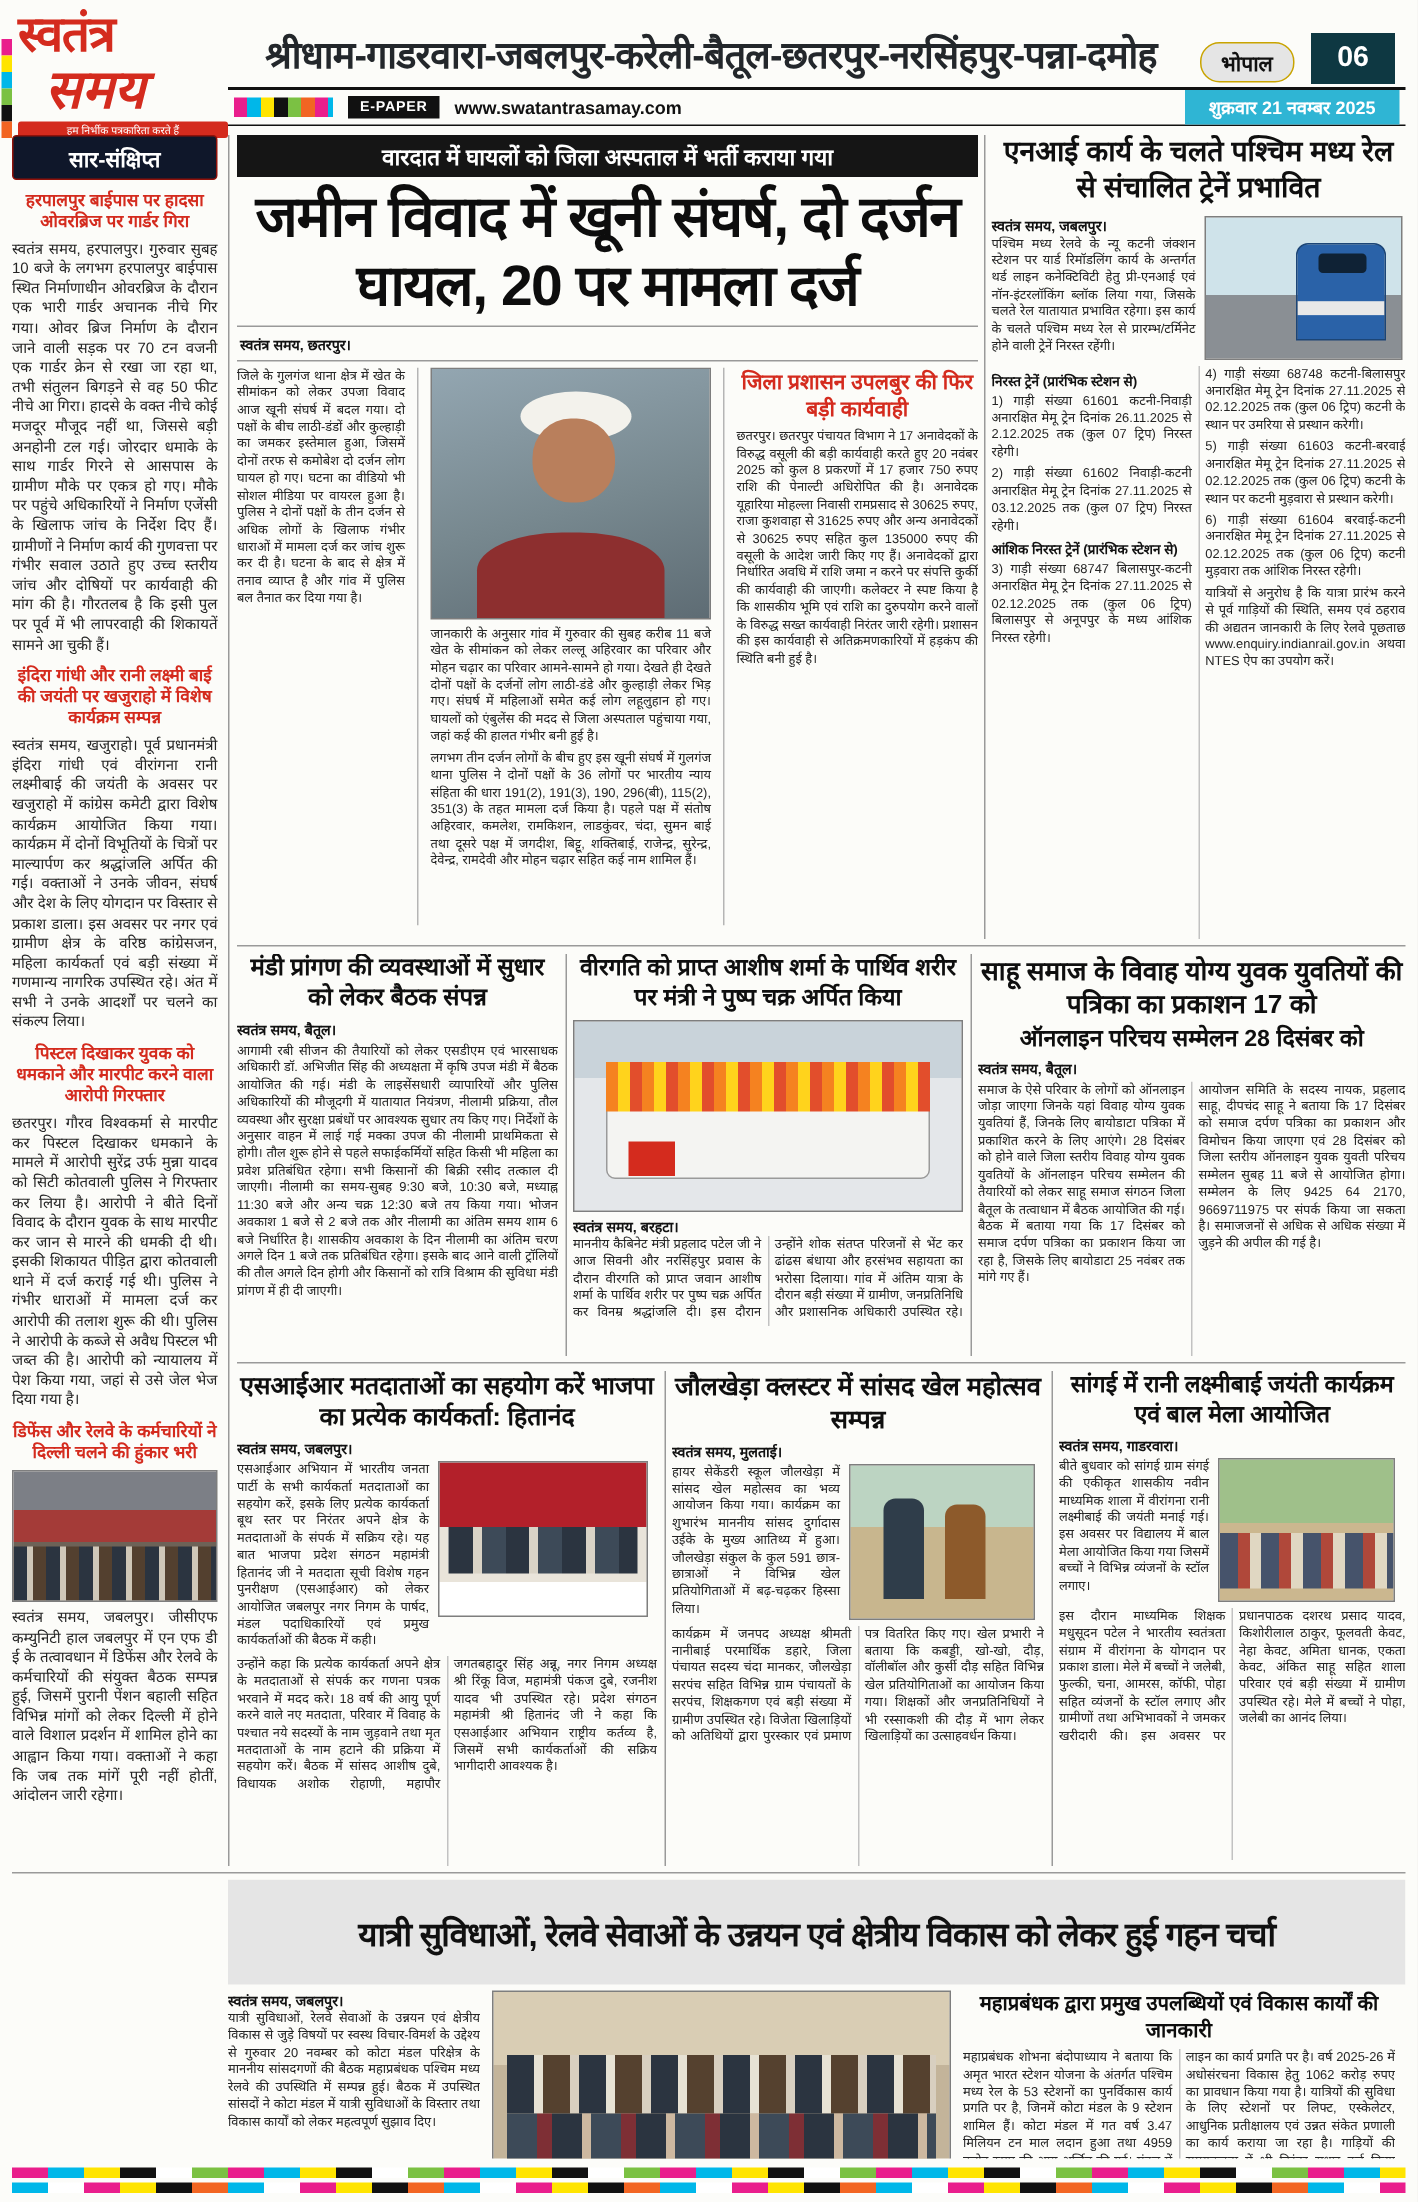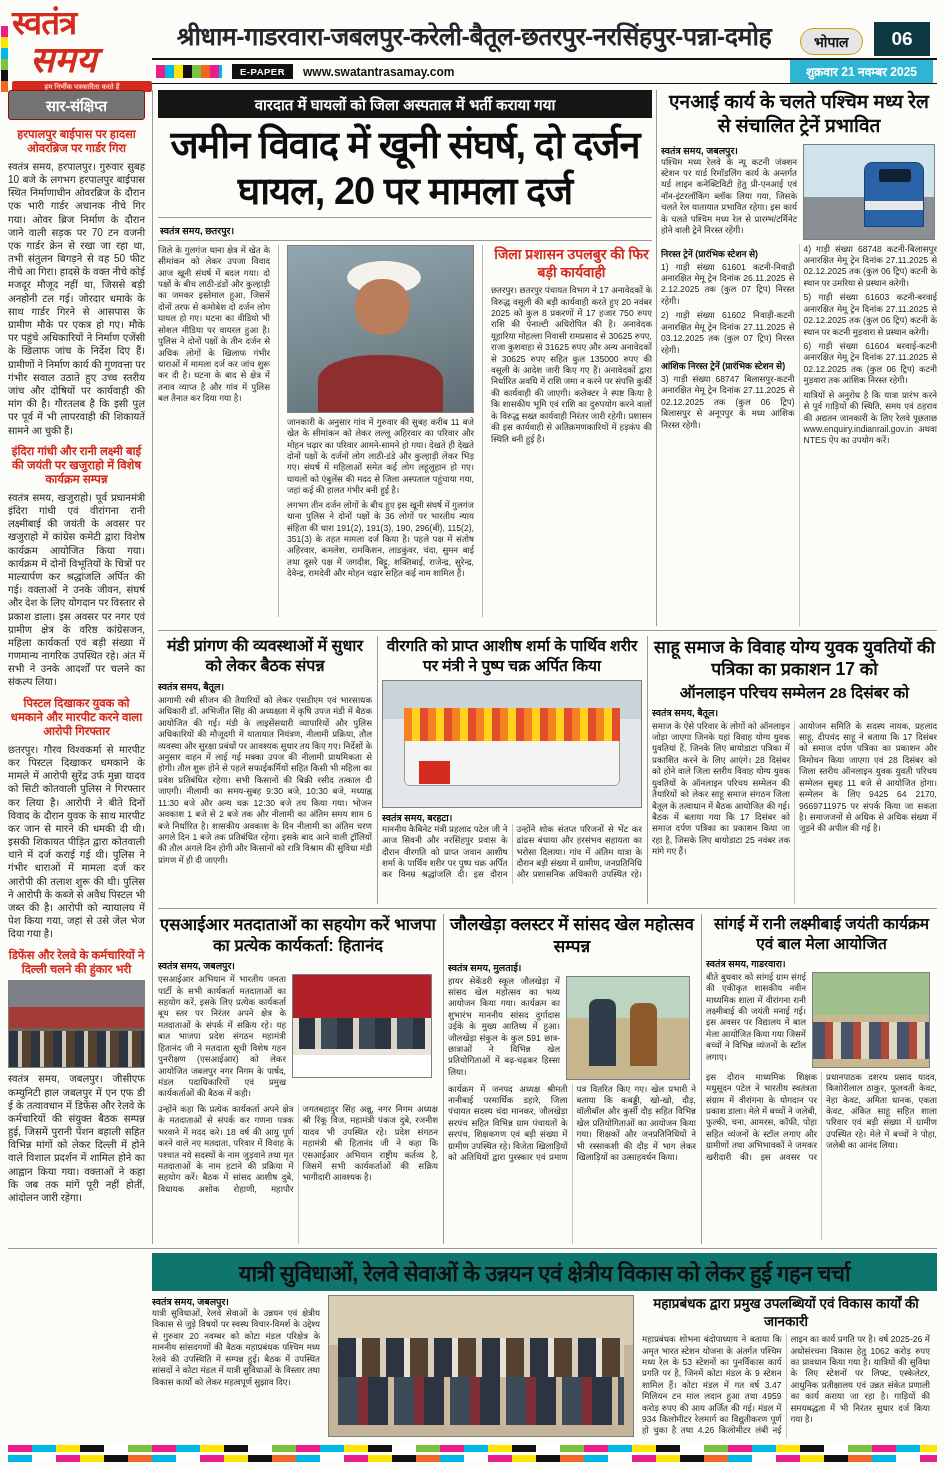--- a/index.html
+++ b/index.html
@@ -19,21 +19,21 @@
   .edition-badge{background:#e5e5e5;border:1px solid #c9a400;border-radius:13px;padding:3px 13px;font-weight:800;font-size:14px;color:#111}
   .pageno{background:#0e3842;color:#fff;font-weight:800;font-size:19px;display:flex;align-items:center;justify-content:center}
   .strip{display:flex;align-items:center;gap:10px;border-top:2px solid #111;border-bottom:1px solid #111;padding:2px 4px}
   .swatches{width:66px;height:13px;background:repeating-linear-gradient(90deg,#e91e8c 0 9px,#00b7e9 9px 18px,#ffe400 18px 27px,#111 27px 36px,#7bc143 36px 45px,#f26522 45px 54px)}
   .epaper{background:#111;color:#fff;font-size:9.5px;font-weight:700;padding:2px 8px;letter-spacing:.5px}
   .website{font-size:12px;font-weight:700;color:#111}
   .datebox{background:#2fb5d4;color:#fff;font-weight:700;font-size:12px;padding:3px 16px}
   .regbar{display:flex;flex-direction:column}
   .regbar div{width:7px;height:11px}
   
-  .sb-title{background:#737373;color:#fff;text-align:center;font-size:14.5px;font-weight:800;padding:4px 0;border-radius:3px;border:1px solid #8f120a}
+  .sb-title{background:#0f172a;color:#fff;text-align:center;font-size:14.5px;font-weight:800;padding:4px 0;border-radius:3px;border:1px solid #8f120a}
   .sb-head{color:#d42b1e;font-weight:800;font-size:11.5px;line-height:1.25;text-align:center;margin:7px 0 4px}
   .sb-body{font-size:10px;line-height:1.32;text-align:justify;color:#242424}
   
   .kicker{background:#151515;color:#fff;font-size:15px;font-weight:700;text-align:center;padding:4px 0}
   .lead-headline{font-size:38px;font-weight:800;line-height:1.22;text-align:center;color:#0d0d0d;letter-spacing:-1px;margin:4px 0 2px}
   .lead-bylinerow{border-top:1px solid #999;border-bottom:1px solid #999;padding:2px 2px;margin-bottom:4px}
   .lead-content{display:flex;gap:8px}
   .lead-colB,.lead-colC{border-left:1px solid #b5b5b5;padding-left:8px}
   .subbox-head{color:#d42b1e;font-weight:800;font-size:14px;line-height:1.3;text-align:center;margin-bottom:4px}
   
@@ -58,21 +58,21 @@
   .ph-sangai .crowd{position:absolute;left:0;bottom:8%;width:100%;height:40%;background:repeating-linear-gradient(90deg,#46536b 0 12px,#b0483a 12px 20px,#e0d7c2 20px 28px)}
   .ph-gm{background:linear-gradient(#d9cdb4 0 35%,#c3b49a 35% 100%)}
   .ph-gm .row1{position:absolute;left:3%;top:30%;width:94%;height:28%;background:repeating-linear-gradient(90deg,#2b3440 0 18px,#e7e2d4 18px 24px,#55412f 24px 42px,#d8cfc0 42px 48px)}
   .ph-gm .row2{position:absolute;left:3%;top:58%;width:94%;height:34%;background:repeating-linear-gradient(90deg,#3d4a58 0 20px,#7e2f35 20px 30px,#2b3440 30px 50px,#cdb8a0 50px 56px)}
   .ph-rally{background:linear-gradient(#7c7f86 0 30%,#a43b38 30% 55%,#6d6257 55% 100%)}
   .ph-rally .crowd{position:absolute;left:0;bottom:0;width:100%;height:42%;background:repeating-linear-gradient(90deg,#2b3440 0 9px,#cfc7b8 9px 13px,#53402f 13px 22px)}
   
   .st-head{font-weight:800;color:#0f0f0f;text-align:center;line-height:1.28}
   .two-col{column-count:2;column-gap:9px;column-rule:1px solid #c2c2c2}
   .bold-sub{font-weight:800;font-size:9px;color:#111;margin:3px 0 2px}
-  .gm-headline{background:#0f766e;font-size:22px;font-weight:800;text-align:center;padding:4px 6px;color:#101010;letter-spacing:-0.5px}
+  .gm-headline{background:#e5e5e5;font-size:22px;font-weight:800;text-align:center;padding:20px 6px;color:#101010;letter-spacing:-0.5px}
   .gm-sidehead{font-weight:800;font-size:13.5px;text-align:center;line-height:1.3;margin-bottom:4px;color:#0d0d0d}
   .cstrip{background:repeating-linear-gradient(90deg,#e91e8c 0 24px,#00b7e9 24px 48px,#ffe400 48px 72px,#111 72px 96px,#fff 96px 120px,#7bc143 120px 144px)}
   .cstrip2{background:repeating-linear-gradient(90deg,#00b7e9 0 24px,#fff 24px 48px,#e91e8c 48px 72px,#ffe400 72px 96px,#111 96px 120px,#f26522 120px 144px)}
   p{margin-bottom:3px}
 </style>
 </head>
 <body>
 
 <div class="page">
 

